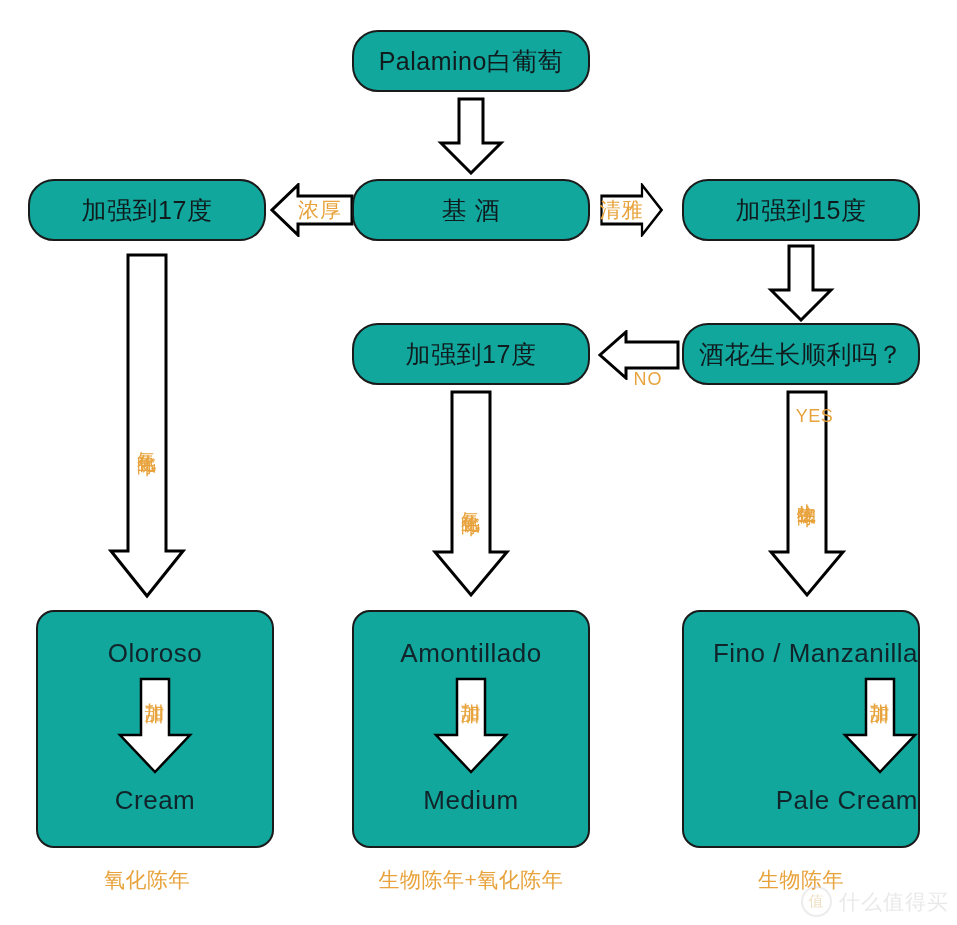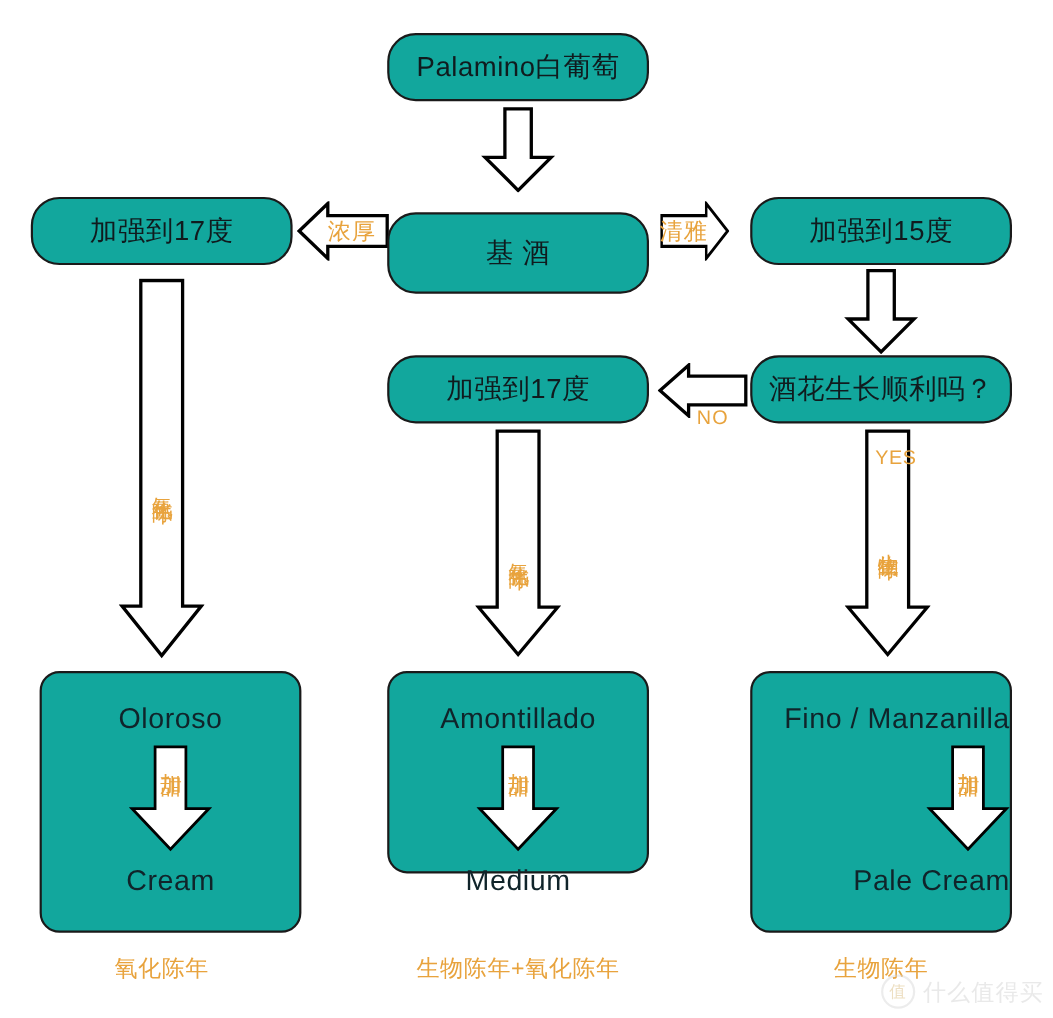--- a/index.html
+++ b/index.html
@@ -162,21 +162,21 @@
 
   <div class="blockarrow" style="left:270px; top:183px; width:84px; height:54px;">
     <svg viewBox="0 0 84 54" preserveAspectRatio="none">
       <polygon points="82,13 28,13 28,2 2,27 28,52 28,41 82,41" fill="#ffffff" stroke="#000000" stroke-width="3"></polygon>
     </svg>
     <div class="shaft-label" style="top:14px; height:26px; padding-left:16px;">
       <span class="htext">浓厚</span>
     </div>
   </div>
 
-  <div class="node pill" style="left:352px; top:193px; width:238px; height:74px;">
+  <div class="node pill" style="left:352px; top:179px; width:238px; height:62px;">
     <span>基 酒</span>
   </div>
 
   <div class="blockarrow" style="left:600px; top:183px; width:63px; height:54px;">
     <svg viewBox="0 0 84 54" preserveAspectRatio="none">
       <polygon points="2,13 56,13 56,2 82,27 56,52 56,41 2,41" fill="#ffffff" stroke="#000000" stroke-width="3"></polygon>
     </svg>
     <div class="shaft-label" style="top:14px; height:26px; padding-right:20px;">
       <span class="htext">清雅</span>
     </div>
@@ -245,21 +245,21 @@
       <svg viewBox="0 0 76 98" preserveAspectRatio="none">
         <polygon points="24,2 52,2 52,58 73,58 38,95 3,58 24,58" fill="#ffffff" stroke="#000000" stroke-width="2.5"></polygon>
       </svg>
       <div class="lab">
         <span class="vtext">加甜</span>
       </div>
     </div>
     <span class="term bottom">Cream</span>
   </div>
 
-  <div class="node card" style="left:352px; top:610px; width:238px; height:184px;">
+  <div class="node card" style="left:352px; top:610px; width:238px; height:238px;">
     <span class="term">Amontillado</span>
     <div class="inner-arrow">
       <svg viewBox="0 0 76 98" preserveAspectRatio="none">
         <polygon points="24,2 52,2 52,58 73,58 38,95 3,58 24,58" fill="#ffffff" stroke="#000000" stroke-width="2.5"></polygon>
       </svg>
       <div class="lab">
         <span class="vtext">加甜</span>
       </div>
     </div>
     <span class="term bottom">Medium</span>

